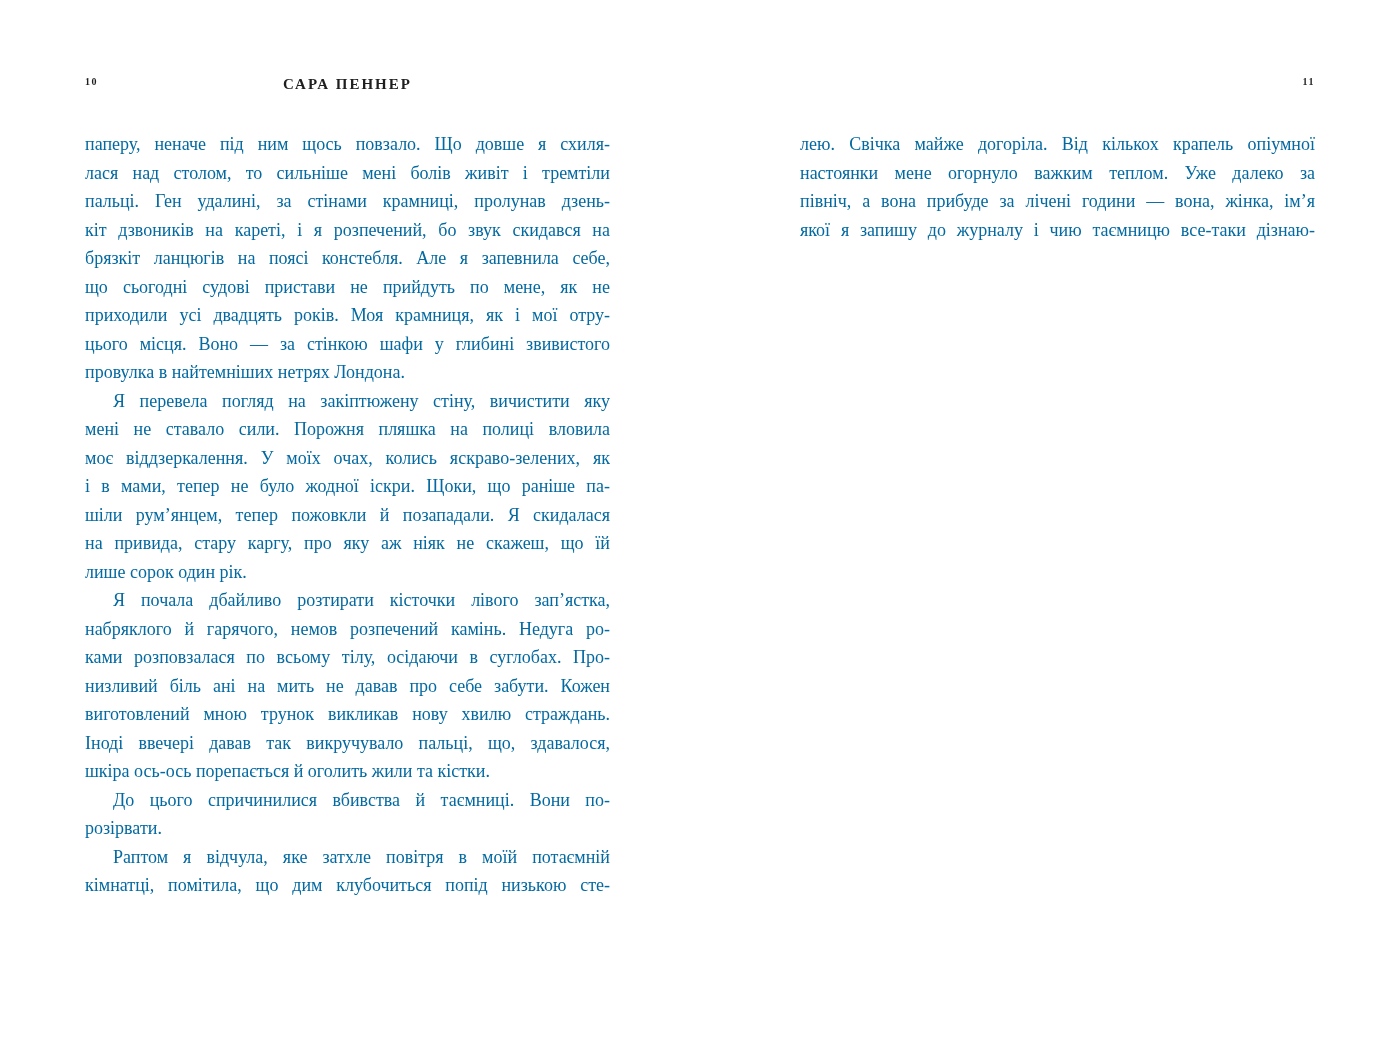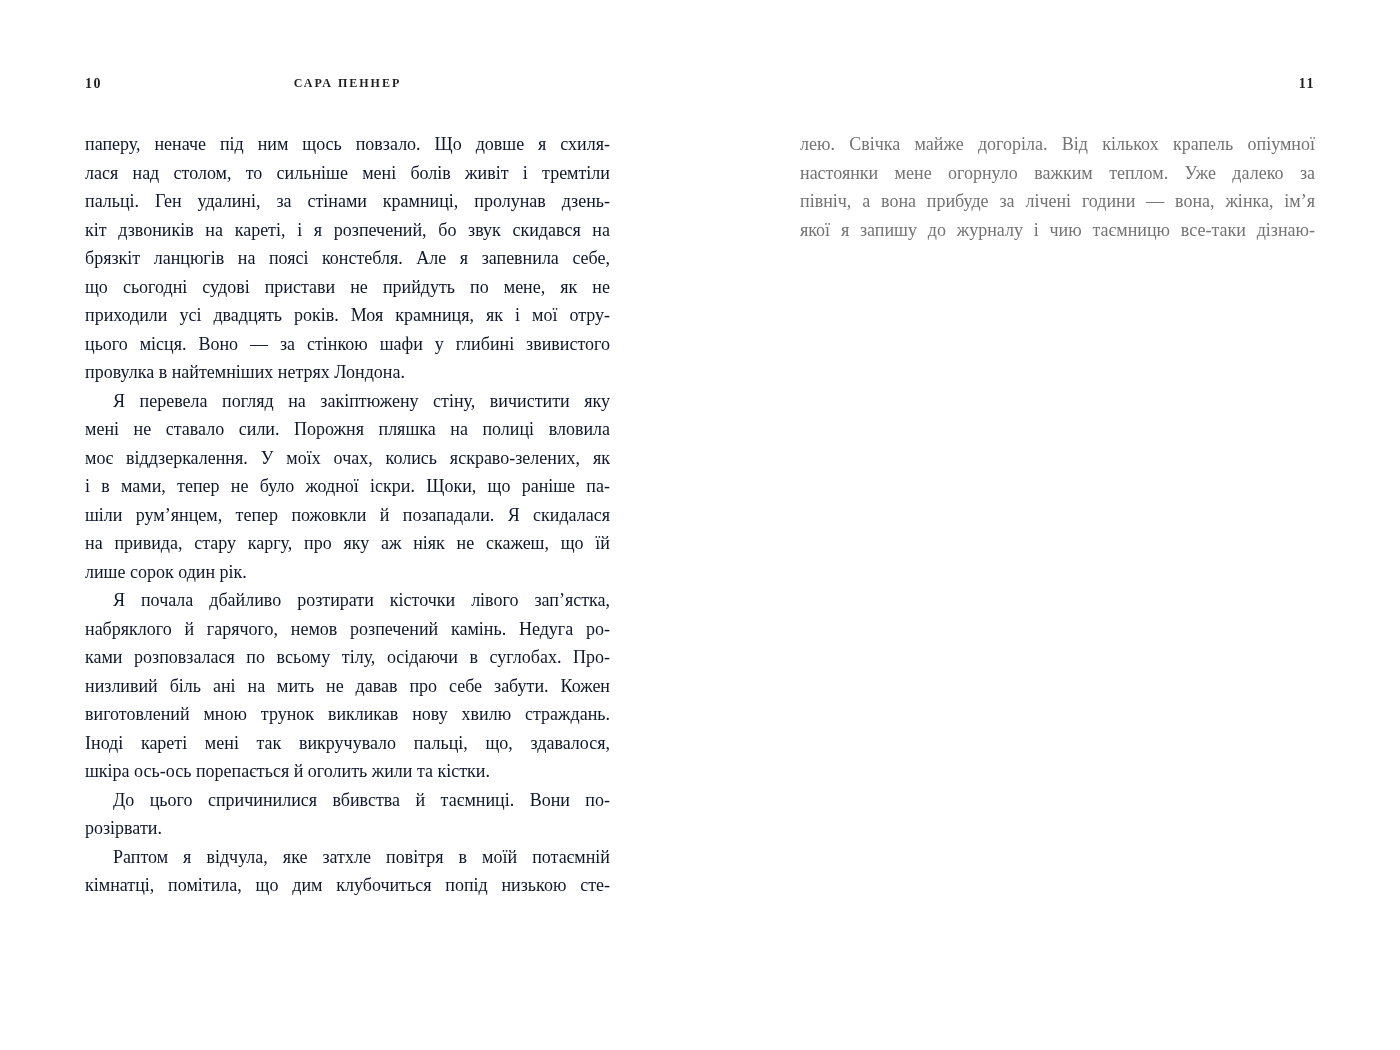--- a/index.html
+++ b/index.html
@@ -33,29 +33,29 @@
   .page-header {
     position: absolute;
     top: 76px;
     left: 0;
     right: 0;
     height: 22px;
   }
   .running-header {
     display: block;
     text-align: center;
-    font-size: 12px;
+    font-size: 15px;
     font-weight: bold;
     letter-spacing: 2px;
     color: #1f1f1f;
   }
   .page-number {
     position: absolute;
     top: 0;
-    font-size: 14px;
+    font-size: 10px;
     font-weight: bold;
     letter-spacing: 1.5px;
     color: #1f1f1f;
   }
   .page.left  .page-number { left: 0; }
   .page.right .page-number { right: 0; }
 
   .page-body {
     position: absolute;
     top: 130px;
@@ -78,21 +78,21 @@
 <body style="background: rgb(255, 255, 255);">
 
 <div class="spread">
 
   <div class="page left">
     <div class="column">
       <div class="page-header">
         <span class="page-number">10</span>
         <span class="running-header">САРА ПЕННЕР</span>
       </div>
-      <div class="page-body" id="left-page-body" style="color: #0f172a;">
+      <div class="page-body" id="left-page-body" style="color: #0369a1;">
           <div class="paragraph">
             <div class="line">паперу, неначе під ним щось повзало. Що довше я схиля-</div>
             <div class="line">лася над столом, то сильніше мені болів живіт і тремтіли</div>
             <div class="line">пальці. Ген удалині, за стінами крамниці, пролунав дзень-</div>
             <div class="line">кіт дзвоників на кареті, і я розпечений, бо звук скидався на</div>
             <div class="line">брязкіт ланцюгів на поясі констебля. Але я запевнила себе,</div>
             <div class="line">що сьогодні судові пристави не прийдуть по мене, як не</div>
             <div class="line">приходили усі двадцять років. Моя крамниця, як і мої отру-</div>
             <div class="line">цього місця. Воно — за стінкою шафи у глибині звивистого</div>
             <div class="line lastline">провулка в найтемніших нетрях Лондона.</div>
@@ -105,41 +105,41 @@
             <div class="line">шіли рум’янцем, тепер пожовкли й позападали. Я скидалася</div>
             <div class="line">на привида, стару каргу, про яку аж ніяк не скажеш, що їй</div>
             <div class="line lastline">лише сорок один рік.</div>
           </div>
           <div class="paragraph">
             <div class="line indent">Я почала дбайливо розтирати кісточки лівого зап’ястка,</div>
             <div class="line">набряклого й гарячого, немов розпечений камінь. Недуга ро-</div>
             <div class="line">ками розповзалася по всьому тілу, осідаючи в суглобах. Про-</div>
             <div class="line">низливий біль ані на мить не давав про себе забути. Кожен</div>
             <div class="line">виготовлений мною трунок викликав нову хвилю страждань.</div>
-            <div class="line">Іноді кареті мені так викручувало пальці, що, здавалося,</div>
+            <div class="line">Іноді ввечері давав так викручувало пальці, що, здавалося,</div>
             <div class="line lastline">шкіра ось-ось порепається й оголить жили та кістки.</div>
           </div>
           <div class="paragraph">
             <div class="line indent">До цього спричинилися вбивства й таємниці. Вони по-</div>
             <div class="line lastline">розірвати.</div>
           </div>
           <div class="paragraph">
             <div class="line indent">Раптом я відчула, яке затхле повітря в моїй потаємній</div>
             <div class="line">кімнатці, помітила, що дим клубочиться попід низькою сте-</div>
           </div>
         </div>
     </div>
   </div>
 
   <div class="page right">
     <div class="column">
       <div class="page-header">
         <span class="page-number">11</span>
       </div>
-      <div class="page-body" id="right-page-body" style="color: #737373;">
+      <div class="page-body" id="right-page-body" style="color: #0369a1;">
           <div class="paragraph">
             <div class="line">лею. Свічка майже догоріла. Від кількох крапель опіумної</div>
             <div class="line">настоянки мене огорнуло важким теплом. Уже далеко за</div>
             <div class="line">північ, а вона прибуде за лічені години — вона, жінка, ім’я</div>
             <div class="line">якої я запишу до журналу і чию таємницю все-таки дізнаю-</div>
           </div>
         </div>
     </div>
   </div>
 

